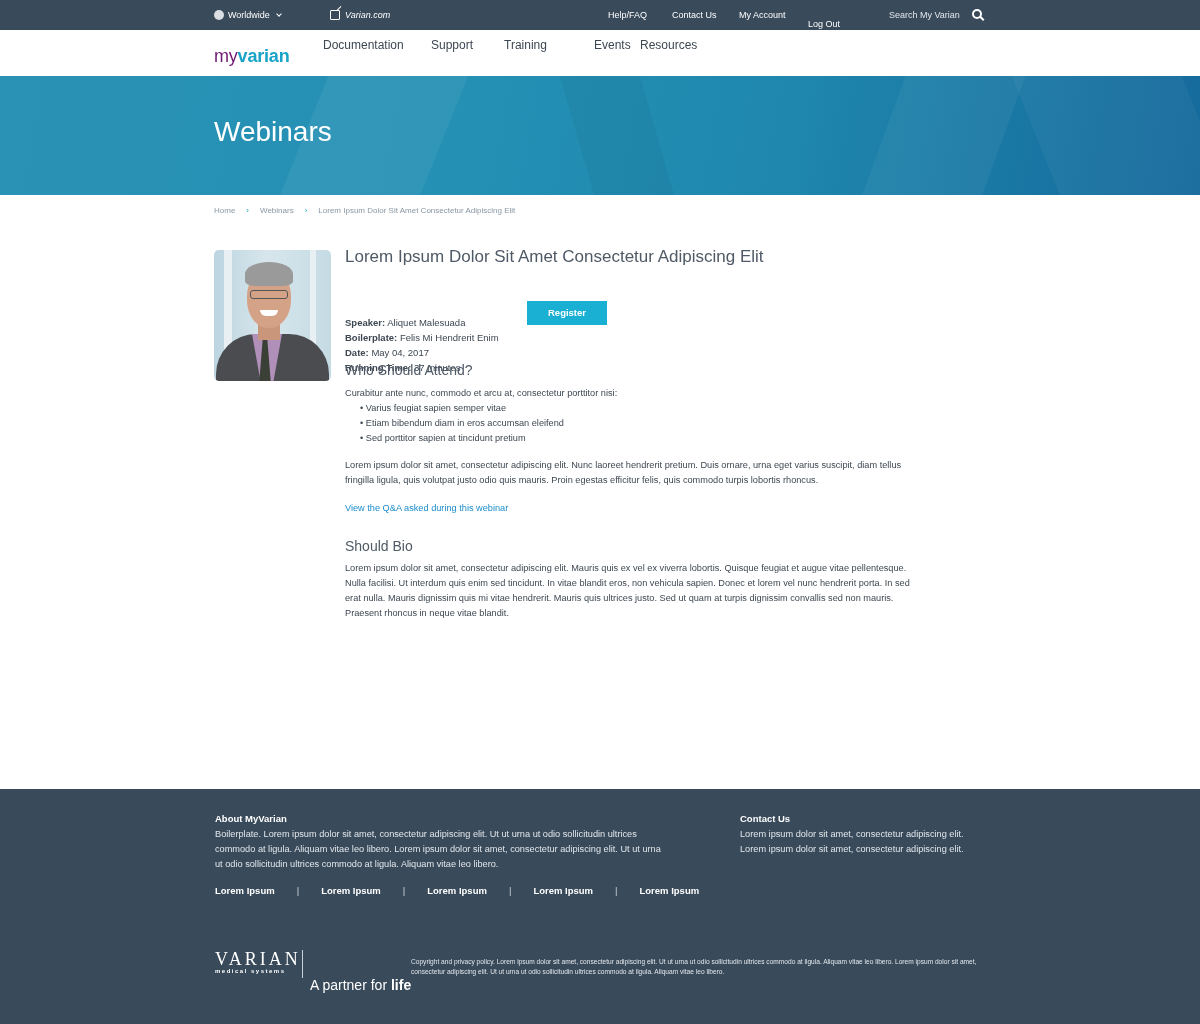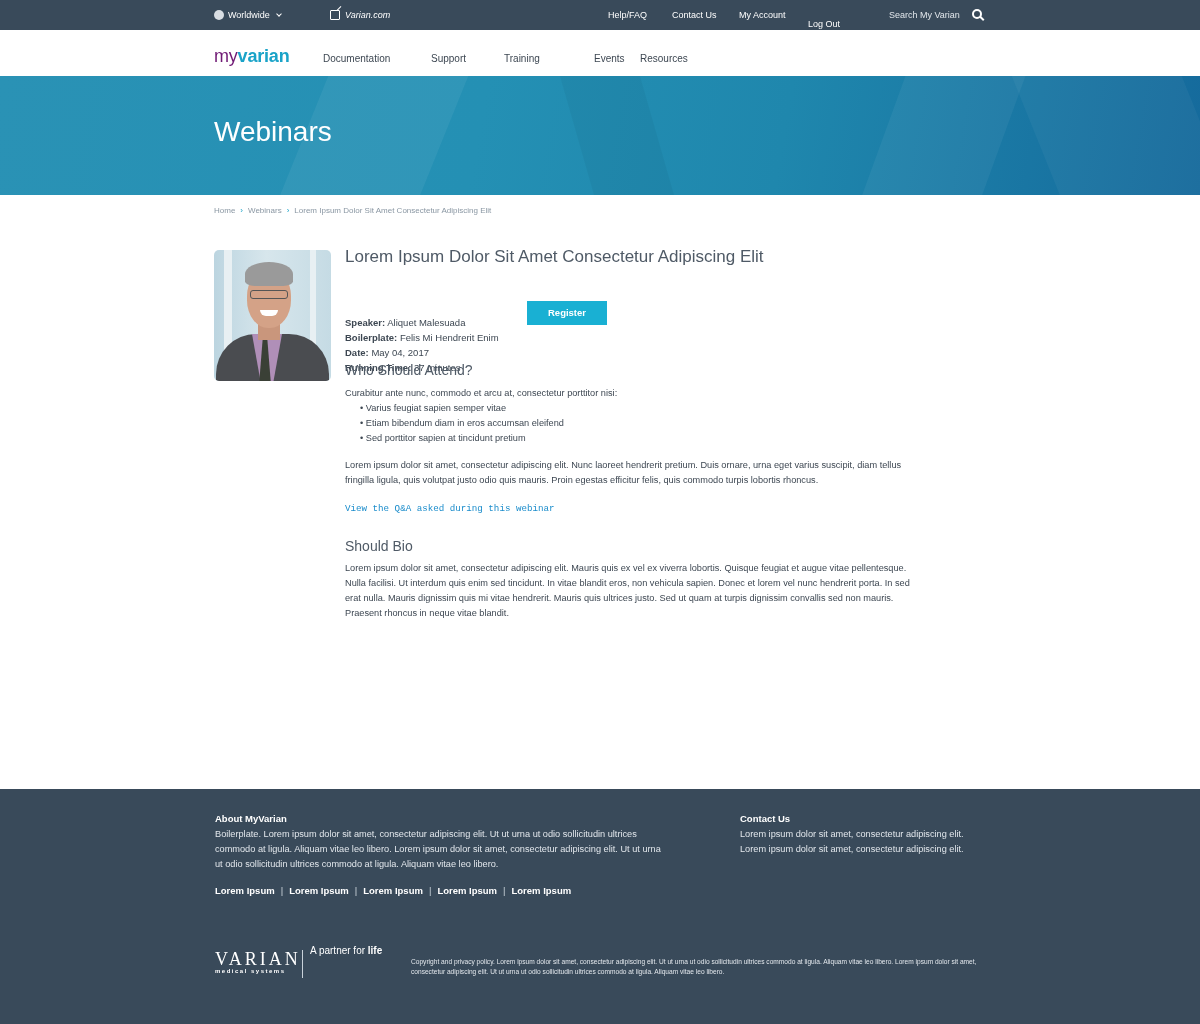--- a/index.html
+++ b/index.html
@@ -21,34 +21,34 @@
   .topbar .logout { left: 808px; margin-top: 9px; }
   .topbar .search-label { left: 889px; color: #e2e7ec; }
   .search-icon { position: absolute; left: 972px; top: 9px; width: 10px; height: 10px; border: 2px solid #fff; border-radius: 50%; }
   .search-icon::after { content: ""; position: absolute; width: 2px; height: 5px; background: #fff; right: -3px; bottom: -4px; transform: rotate(-45deg); }
 
   
   .mainnav { position: absolute; left: 0; top: 30px; width: 1200px; height: 46px; background: #fff; }
   .logo { position: absolute; left: 214px; top: 16px; font-size: 18px; letter-spacing: -0.2px; }
   .logo .my { color: #701a75; font-weight: normal; }
   .logo .varian { color: #1aa3c8; font-weight: bold; }
-  .mainnav .nav-item { position: absolute; top: 23px; font-size: 10px; color: #3d4752; }
+  .mainnav .nav-item { position: absolute; top: 8px; font-size: 12px; color: #3d4752; }
   .n1 { left: 323px; } .n2 { left: 431px; } .n3 { left: 504px; } .n4 { left: 574px; padding-left: 20px; } .n5 { left: 640px; }
 
   
   .hero { position: absolute; left: 0; top: 76px; width: 1200px; height: 119px; background: linear-gradient(100deg, #2a92b5 0%, #2490b4 40%, #1f87ad 65%, #156a9c 100%); overflow: hidden; }
   .hero .shape { position: absolute; background: rgba(255,255,255,0.06); }
   .hero .s1 { left: 300px; top: -20px; width: 140px; height: 180px; transform: skewX(-22deg); }
   .hero .s2 { left: 580px; top: -20px; width: 80px; height: 180px; transform: skewX(16deg); background: rgba(0,0,0,0.04); }
   .hero .s3 { left: 880px; top: -20px; width: 120px; height: 180px; transform: skewX(-20deg); background: rgba(255,255,255,0.05); }
   .hero .s4 { left: 1040px; top: -20px; width: 170px; height: 180px; transform: skewX(22deg); background: rgba(255,255,255,0.04); }
   .hero h1 { position: absolute; left: 214px; top: 40px; font-size: 28px; font-weight: normal; color: #fff; }
 
   
-  .breadcrumb { position: absolute; left: 214px; top: 206px; font-size: 8px; color: #8a97a3; display: flex; gap: 5px; align-items: center; }
+  .breadcrumb { position: absolute; left: 214px; top: 206px; font-size: 8px; color: #8a97a3; display: flex; gap: 11px; align-items: center; }
   .bc-sep { color: #1aa3c8; }
 
   
   .photo { position: absolute; left: 214px; top: 250px; width: 117px; height: 131px; border-radius: 5px; overflow: hidden; background: linear-gradient(90deg, #bcd5e0 0%, #d7e6ec 45%, #c5dbe4 100%); }
   .photo .bg-window { position: absolute; left: 10px; top: 0; width: 8px; height: 131px; background: #e8f0f3; }
   .photo .bg-window2 { position: absolute; right: 15px; top: 0; width: 6px; height: 131px; background: #e8f0f3; }
   .photo .suit { position: absolute; left: 2px; top: 84px; width: 113px; height: 60px; background: #4a4c50; border-radius: 40px 40px 0 0; }
   .photo .shirt { position: absolute; left: 38px; top: 84px; width: 30px; height: 50px; background: #b08fb8; clip-path: polygon(0 0, 100% 0, 70% 100%, 30% 100%); }
   .photo .tie { position: absolute; left: 45px; top: 90px; width: 12px; height: 45px; background: #3a4036; clip-path: polygon(30% 0, 70% 0, 100% 100%, 0 100%); }
   .photo .neck { position: absolute; left: 44px; top: 70px; width: 22px; height: 20px; background: #c9967c; }
@@ -63,36 +63,36 @@
   .register { position: absolute; left: 527px; top: 301px; width: 80px; height: 24px; background: #19b0d3; color: #fff; font-size: 9.5px; font-weight: bold; border: none; text-align: center; line-height: 24px; }
 
   .h2 { position: absolute; left: 345px; font-size: 14px; color: #4f5a66; font-weight: normal; }
   .h2.attend { top: 362px; }
   .h2.bio { top: 538px; }
   .body-text { position: absolute; left: 345px; font-size: 9.2px; line-height: 15px; color: #3d4752; }
   .intro { top: 386px; }
   .bullets { position: absolute; left: 360px; top: 401px; font-size: 9.2px; line-height: 15px; color: #3d4752; list-style: none; }
   .bullets li::before { content: "• "; }
   .para1 { top: 458px; width: 580px; }
-  .qa-link { position: absolute; left: 345px; top: 503px; font-size: 9.2px; color: #1a8ccb; text-decoration: none; font-family: Liberation Mono, monospace; }
+  .qa-link { position: absolute; left: 345px; top: 503px; font-size: 9.2px; color: #1a8ccb; text-decoration: none; }
   .para2 { top: 561px; width: 580px; }
 
   
   .footer { position: absolute; left: 0; top: 789px; width: 1200px; height: 296px; background: #394a5a; color: #fff; }
   .f-about-title { position: absolute; left: 215px; top: 24px; font-size: 9.5px; font-weight: bold; }
   .f-about-text { position: absolute; left: 215px; top: 38px; width: 450px; font-size: 9.2px; line-height: 15px; color: #e2e7ec; }
-  .f-links { position: absolute; left: 215px; top: 96px; font-size: 9.5px; font-weight: bold; display: flex; gap: 6px; align-items: center; }
+  .f-links { position: absolute; left: 215px; top: 96px; font-size: 9.5px; font-weight: bold; display: flex; gap: 22px; align-items: center; }
   .f-links .sep { color: #c9d2da; font-weight: normal; }
   .f-contact-title { position: absolute; left: 740px; top: 24px; font-size: 9.5px; font-weight: bold; }
   .f-contact-text { position: absolute; left: 740px; top: 38px; font-size: 9.2px; line-height: 15px; color: #e2e7ec; }
   .f-logo { position: absolute; left: 215px; top: 160px; }
   .f-logo .brand { font-family: "Liberation Serif", serif; font-size: 18px; letter-spacing: 3px; color: #fff; }
   .f-logo .sub { font-size: 6px; letter-spacing: 1.5px; color: #fff; font-weight: bold; margin-top: -2px; }
   .f-divider { position: absolute; left: 302px; top: 161px; width: 1px; height: 28px; background: #c9d2da; }
-  .f-tagline { position: absolute; left: 310px; top: 156px; font-size: 10px; color: #fff; }
+  .f-tagline { position: absolute; left: 310px; top: 188px; font-size: 14px; color: #fff; }
   .f-tagline b { font-weight: bold; }
   .f-copy { position: absolute; left: 411px; top: 168px; width: 572px; font-size: 6.6px; line-height: 10px; color: #e2e7ec; }
 </style>
 </head>
 <body>
 
 <div class="wrap">
 
   <div class="topbar">
     <div class="item worldwide">

